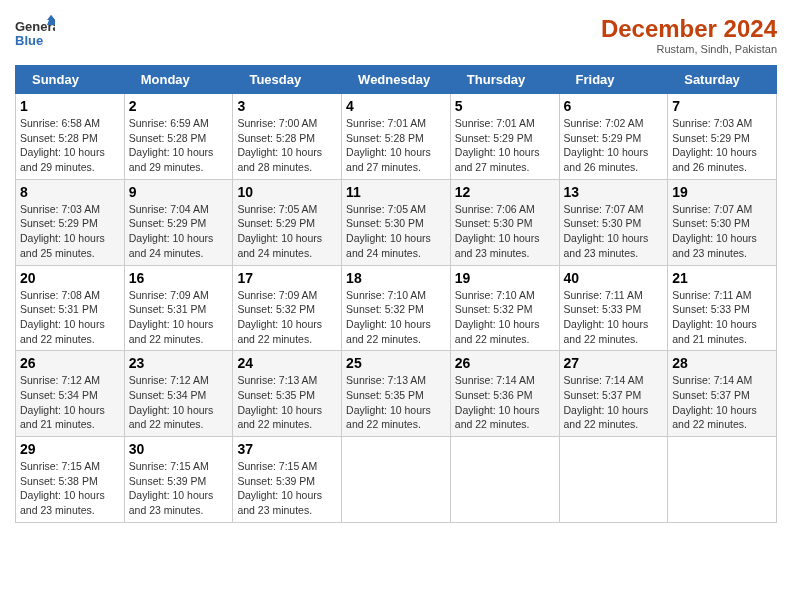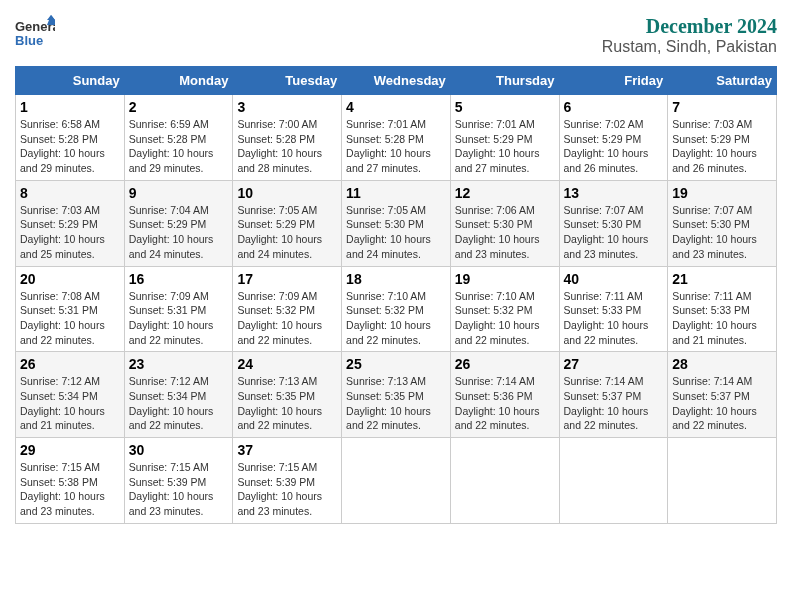--- a/index.html
+++ b/index.html
@@ -26,39 +26,38 @@
     .logo-icon {
       width: 40px;
       height: 35px;
       margin-right: 4px;
       position: relative;
     }
     .title-block {
       text-align: right;
     }
     .month-title {
-      font-size: 20px;
+      font-size: 24px;
       font-weight: bold;
-      color: #0f766e;
-      font-family: Liberation Serif, serif;
+      color: #c2410c;
     }
     .location {
-      font-size: 16px;
+      font-size: 11px;
       color: #555;
     }
     table {
       width: 100%;
       border-collapse: collapse;
       font-size: 11px;
     }
     th {
       background-color: #2f6db5;
       color: white;
-      padding: 6px 4px;
-      text-align: right;
+      padding: 6px 16px;
+      text-align: left;
       font-size: 13px;
       font-weight: bold;
       border: 1px solid #2f6db5;
     }
     td {
       border: 1px solid #ccc;
       vertical-align: top;
       padding: 4px;
       width: 14.28%;
       min-height: 80px;

